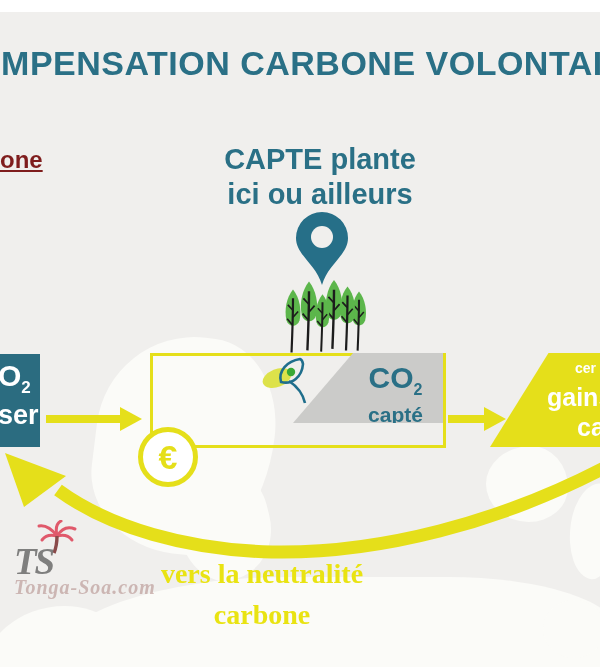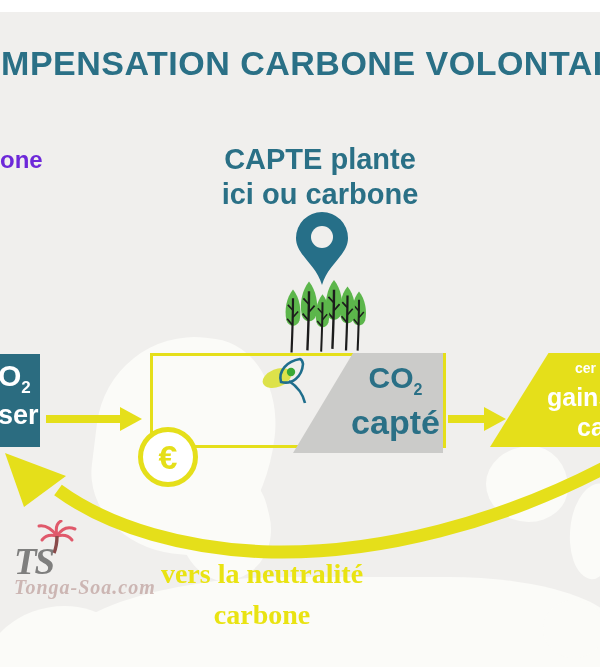--- a/index.html
+++ b/index.html
@@ -21,21 +21,21 @@
   #land-bottom-left{left:-18px;top:606px;width:150px;height:90px;border-radius:55% 45% 0 0/80% 60% 0 0;}
   #land-corner{left:543px;top:600px;width:62px;height:58px;border-radius:50%;opacity:.8;}
 
   
   #title{
     top:44px;left:50%;transform:translateX(-50%);
     white-space:nowrap;font-size:34px;font-weight:800;letter-spacing:.5px;
     color:#2a7086;
   }
   
-  #frag-top-left{top:146px;left:0;font-size:24px;font-weight:bold;color:#6d28d9;}
+  #frag-top-left{top:146px;left:0;font-size:24px;font-weight:bold;color:#7f1d1d;text-decoration:underline;}
   #capte{top:142px;left:170px;width:300px;text-align:center;font-size:29px;line-height:35px;font-weight:bold;color:#2a7086;}
 
   
   #pin{left:292px;top:211px;}
   .tree{position:absolute;}
 
   
   #emit-box{left:-28px;top:354px;width:68px;height:93px;background:#2b6c80;color:#fff;}
   #emit-line1{position:absolute;left:26px;top:5px;font-size:30px;font-weight:bold;}
   #emit-line1 sub{font-size:17px;}
@@ -43,28 +43,28 @@
 
   .h-arrow{fill:#e5df1a;}
   #arrow-1{left:46px;top:407px;}
   #arrow-2{left:448px;top:407px;}
 
   #eco-box{left:150px;top:353px;width:290px;height:89px;border:3px solid #e5df1a;}
   #eco-label{left:163px;top:395px;font-size:27px;font-weight:bold;color:#e5df1a;letter-spacing:.5px;}
   #leaf-logo{left:260px;top:354px;}
 
   #captured-box{
-    left:293px;top:353px;width:150px;height:100px;background:#cbcbc9;
+    left:293px;top:353px;width:150px;height:70px;background:#cbcbc9;
     -webkit-clip-path:polygon(40% 0,100% 0,100% 100%,0 100%);
     clip-path:polygon(40% 0,100% 0,100% 100%,0 100%);
     color:#2a7086;text-align:center;
   }
   #captured-line1{position:absolute;left:55px;top:8px;width:95px;font-size:30px;font-weight:bold;}
   #captured-line1 sub{font-size:16px;}
-  #captured-line2{position:absolute;left:55px;top:50px;width:95px;font-size:34px;font-weight:bold;}
+  #captured-line2{position:absolute;left:55px;top:50px;width:95px;font-size:21px;font-weight:bold;}
 
   #cert-box{
     left:490px;top:353px;width:130px;height:94px;background:#e5df1a;
     -webkit-clip-path:polygon(45% 0,100% 0,100% 100%,0 100%);
     clip-path:polygon(45% 0,100% 0,100% 100%,0 100%);
     color:#ffffff;font-weight:bold;
   }
   #cert-l1{position:absolute;left:85px;top:7px;font-size:14px;}
   #cert-l2{position:absolute;left:57px;top:30px;font-size:25px;}
   #cert-l3{position:absolute;left:87px;top:60px;font-size:25px;}
@@ -106,21 +106,21 @@
   <div id="land-bottom" class="abs land z1"></div>
   <div id="land-bottom-left" class="abs land z1"></div>
   <div id="land-corner" class="abs land z1"></div>
 
   <div id="title" class="abs z3">COMPENSATION CARBONE VOLONTAIRE</div>
 
   <div id="frag-top-left" class="abs z3">one</div>
 
   <div id="capte" class="abs z3">
     <div>CAPTE plante</div>
-    <div>ici ou carbone</div>
+    <div>ici ou ailleurs</div>
   </div>
 
   <svg id="pin" class="abs z2" width="60" height="76" viewBox="0 0 60 76">
     <path d="M30,74 C24,53 4,44 4,27 A26,26 0 1 1 56,27 C56,44 36,53 30,74 Z" fill="#266f88"></path>
     <circle cx="30" cy="26" r="11" fill="#f0efed"></circle>
   </svg>
 
   <svg class="tree z2" style="left:281px;top:288px;" width="24" height="66" viewBox="0 0 30 90">
     <path d="M15,2 C24,13 27,30 24,44 C21,54 9,54 6,44 C3,30 6,13 15,2 Z" fill="#5cb64b"></path>
     <path d="M15,14 C15,40 14,65 13,88" stroke="#1c1c1c" stroke-width="3" fill="none"></path>

